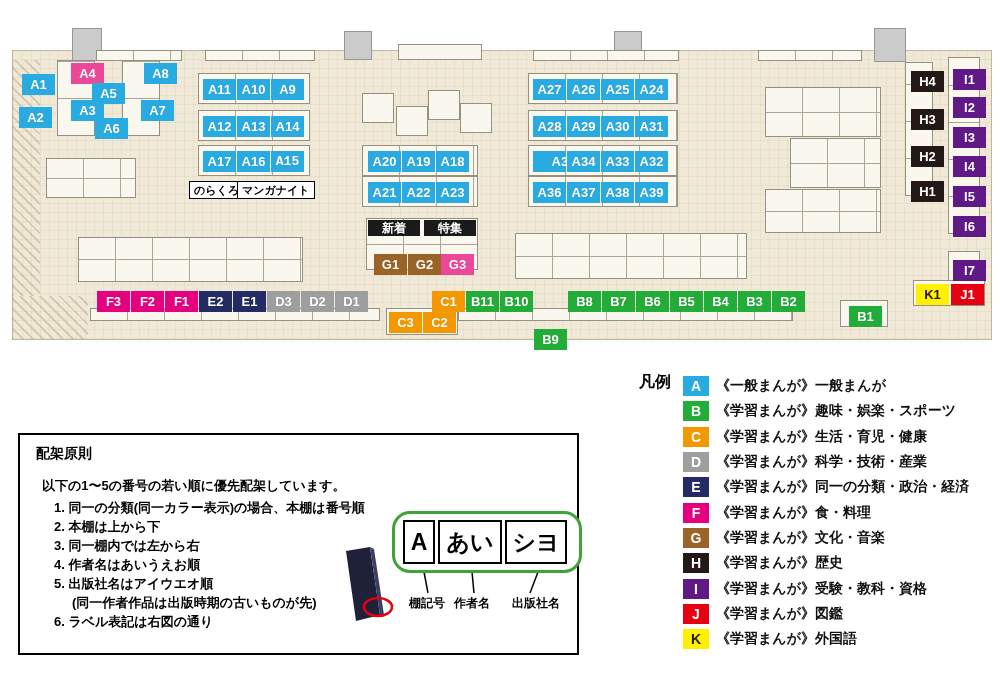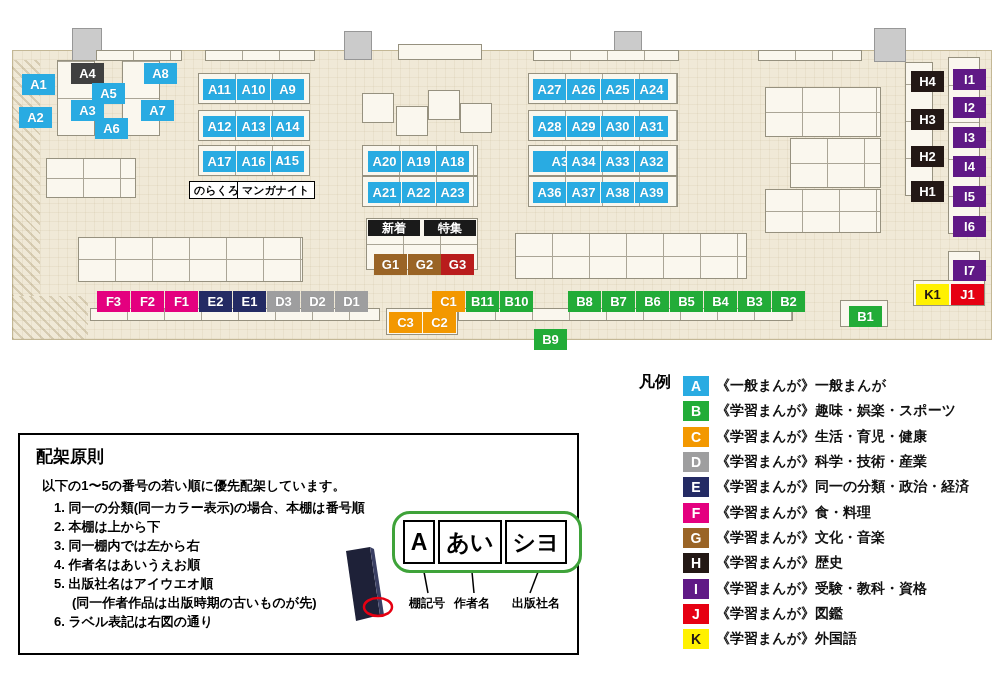--- a/index.html
+++ b/index.html
@@ -39,21 +39,21 @@
     font-size:11px;font-weight:bold;height:18px;line-height:16px;padding:0 4px;box-sizing:border-box;white-space:nowrap;
   }
   .black-sign{
     position:absolute;background:#1a1a1a;color:#fff;font-size:12px;font-weight:bold;
     width:52px;height:16px;line-height:16px;text-align:center;
   }
   .panel{
     position:absolute;left:18px;top:433px;width:561px;height:222px;
     background:#fff;border:2px solid #000;box-sizing:border-box;
   }
-  .panel-title{position:absolute;left:16px;top:10px;font-size:17px;font-weight:bold;color:#000;}
+  .panel-title{position:absolute;left:16px;top:10px;font-size:14px;font-weight:bold;color:#000;}
   .panel-intro{position:absolute;left:22px;top:42px;font-size:13px;font-weight:bold;color:#000;white-space:nowrap;}
   .p-item{position:absolute;left:34px;font-size:13px;font-weight:bold;color:#000;white-space:nowrap;}
   .p-note{left:52px;}
   .label-box{
     position:absolute;left:372px;top:76px;width:190px;height:62px;
     border:3px solid #3fa33a;border-radius:18px;background:#fff;box-sizing:border-box;
     display:flex;align-items:center;padding:0 8px;gap:3px;
   }
   .lbl-cell{
     height:40px;line-height:40px;text-align:center;border:2px solid #000;background:#fff;
@@ -124,21 +124,21 @@
 <div class="shelf" style="left:386px;top:308px;width:72px;height:27px"></div>
 <div class="shelf" style="left:840px;top:300px;width:48px;height:27px"></div>
 
 <div class="shelf cellsv" style="left:905px;top:62px;width:28px;height:134px"></div>
 <div class="shelf cellsv" style="left:948px;top:57px;width:32px;height:177px"></div>
 <div class="shelf" style="left:948px;top:251px;width:32px;height:43px"></div>
 <div class="shelf" style="left:913px;top:280px;width:72px;height:26px"></div>
 
 <div class="chip" style="left: 22px; top: 74px; background-color: rgb(41, 171, 226);">A1</div>
 <div class="chip" style="left: 19px; top: 107px; background-color: rgb(41, 171, 226);">A2</div>
-<div class="chip" style="left: 71px; top: 63px; background-color: #404040;">A4</div>
+<div class="chip" style="left: 71px; top: 63px; background-color: #ec4899;">A4</div>
 <div class="chip" style="left: 92px; top: 83px; background-color: rgb(41, 171, 226);">A5</div>
 <div class="chip" style="left: 71px; top: 100px; background-color: rgb(41, 171, 226);">A3</div>
 <div class="chip" style="left: 95px; top: 118px; background-color: rgb(41, 171, 226);">A6</div>
 <div class="chip" style="left: 144px; top: 63px; background-color: rgb(41, 171, 226);">A8</div>
 <div class="chip" style="left: 141px; top: 100px; background-color: rgb(41, 171, 226);">A7</div>
 
 <div class="chip" style="left: 203px; top: 79px; background-color: rgb(41, 171, 226);">A11</div>
 <div class="chip" style="left: 237px; top: 79px; background-color: rgb(41, 171, 226);">A10</div>
 <div class="chip" style="left: 271px; top: 79px; background-color: rgb(41, 171, 226);">A9</div>
 <div class="chip" style="left: 203px; top: 116px; background-color: rgb(41, 171, 226);">A12</div>
@@ -167,21 +167,21 @@
 <div class="chip" style="left: 567px; top: 151px; background-color: rgb(41, 171, 226);">A34</div>
 <div class="chip" style="left: 601px; top: 151px; background-color: rgb(41, 171, 226);">A33</div>
 <div class="chip" style="left: 635px; top: 151px; background-color: rgb(41, 171, 226);">A32</div>
 <div class="chip" style="left: 533px; top: 182px; background-color: rgb(41, 171, 226);">A36</div>
 <div class="chip" style="left: 567px; top: 182px; background-color: rgb(41, 171, 226);">A37</div>
 <div class="chip" style="left: 601px; top: 182px; background-color: rgb(41, 171, 226);">A38</div>
 <div class="chip" style="left: 635px; top: 182px; background-color: rgb(41, 171, 226);">A39</div>
 
 <div class="chip" style="left: 374px; top: 254px; background-color: rgb(154, 100, 38);">G1</div>
 <div class="chip" style="left: 408px; top: 254px; background-color: rgb(154, 100, 38);">G2</div>
-<div class="chip" style="left: 441px; top: 254px; background-color: #b91c1c;">G3</div>
+<div class="chip" style="left: 441px; top: 254px; background-color: #ec4899;">G3</div>
 
 <div class="chip" style="left: 97px; top: 291px; background-color: rgb(228, 0, 127);">F3</div>
 <div class="chip" style="left: 131px; top: 291px; background-color: rgb(228, 0, 127);">F2</div>
 <div class="chip" style="left: 165px; top: 291px; background-color: rgb(228, 0, 127);">F1</div>
 <div class="chip" style="left: 199px; top: 291px; background-color: rgb(36, 43, 100);">E2</div>
 <div class="chip" style="left: 233px; top: 291px; background-color: rgb(36, 43, 100);">E1</div>
 <div class="chip" style="left: 267px; top: 291px; background-color: rgb(158, 158, 159);">D3</div>
 <div class="chip" style="left: 301px; top: 291px; background-color: rgb(158, 158, 159);">D2</div>
 <div class="chip" style="left: 335px; top: 291px; background-color: rgb(158, 158, 159);">D1</div>
 <div class="chip" style="left: 432px; top: 291px; background-color: rgb(243, 152, 0);">C1</div>

